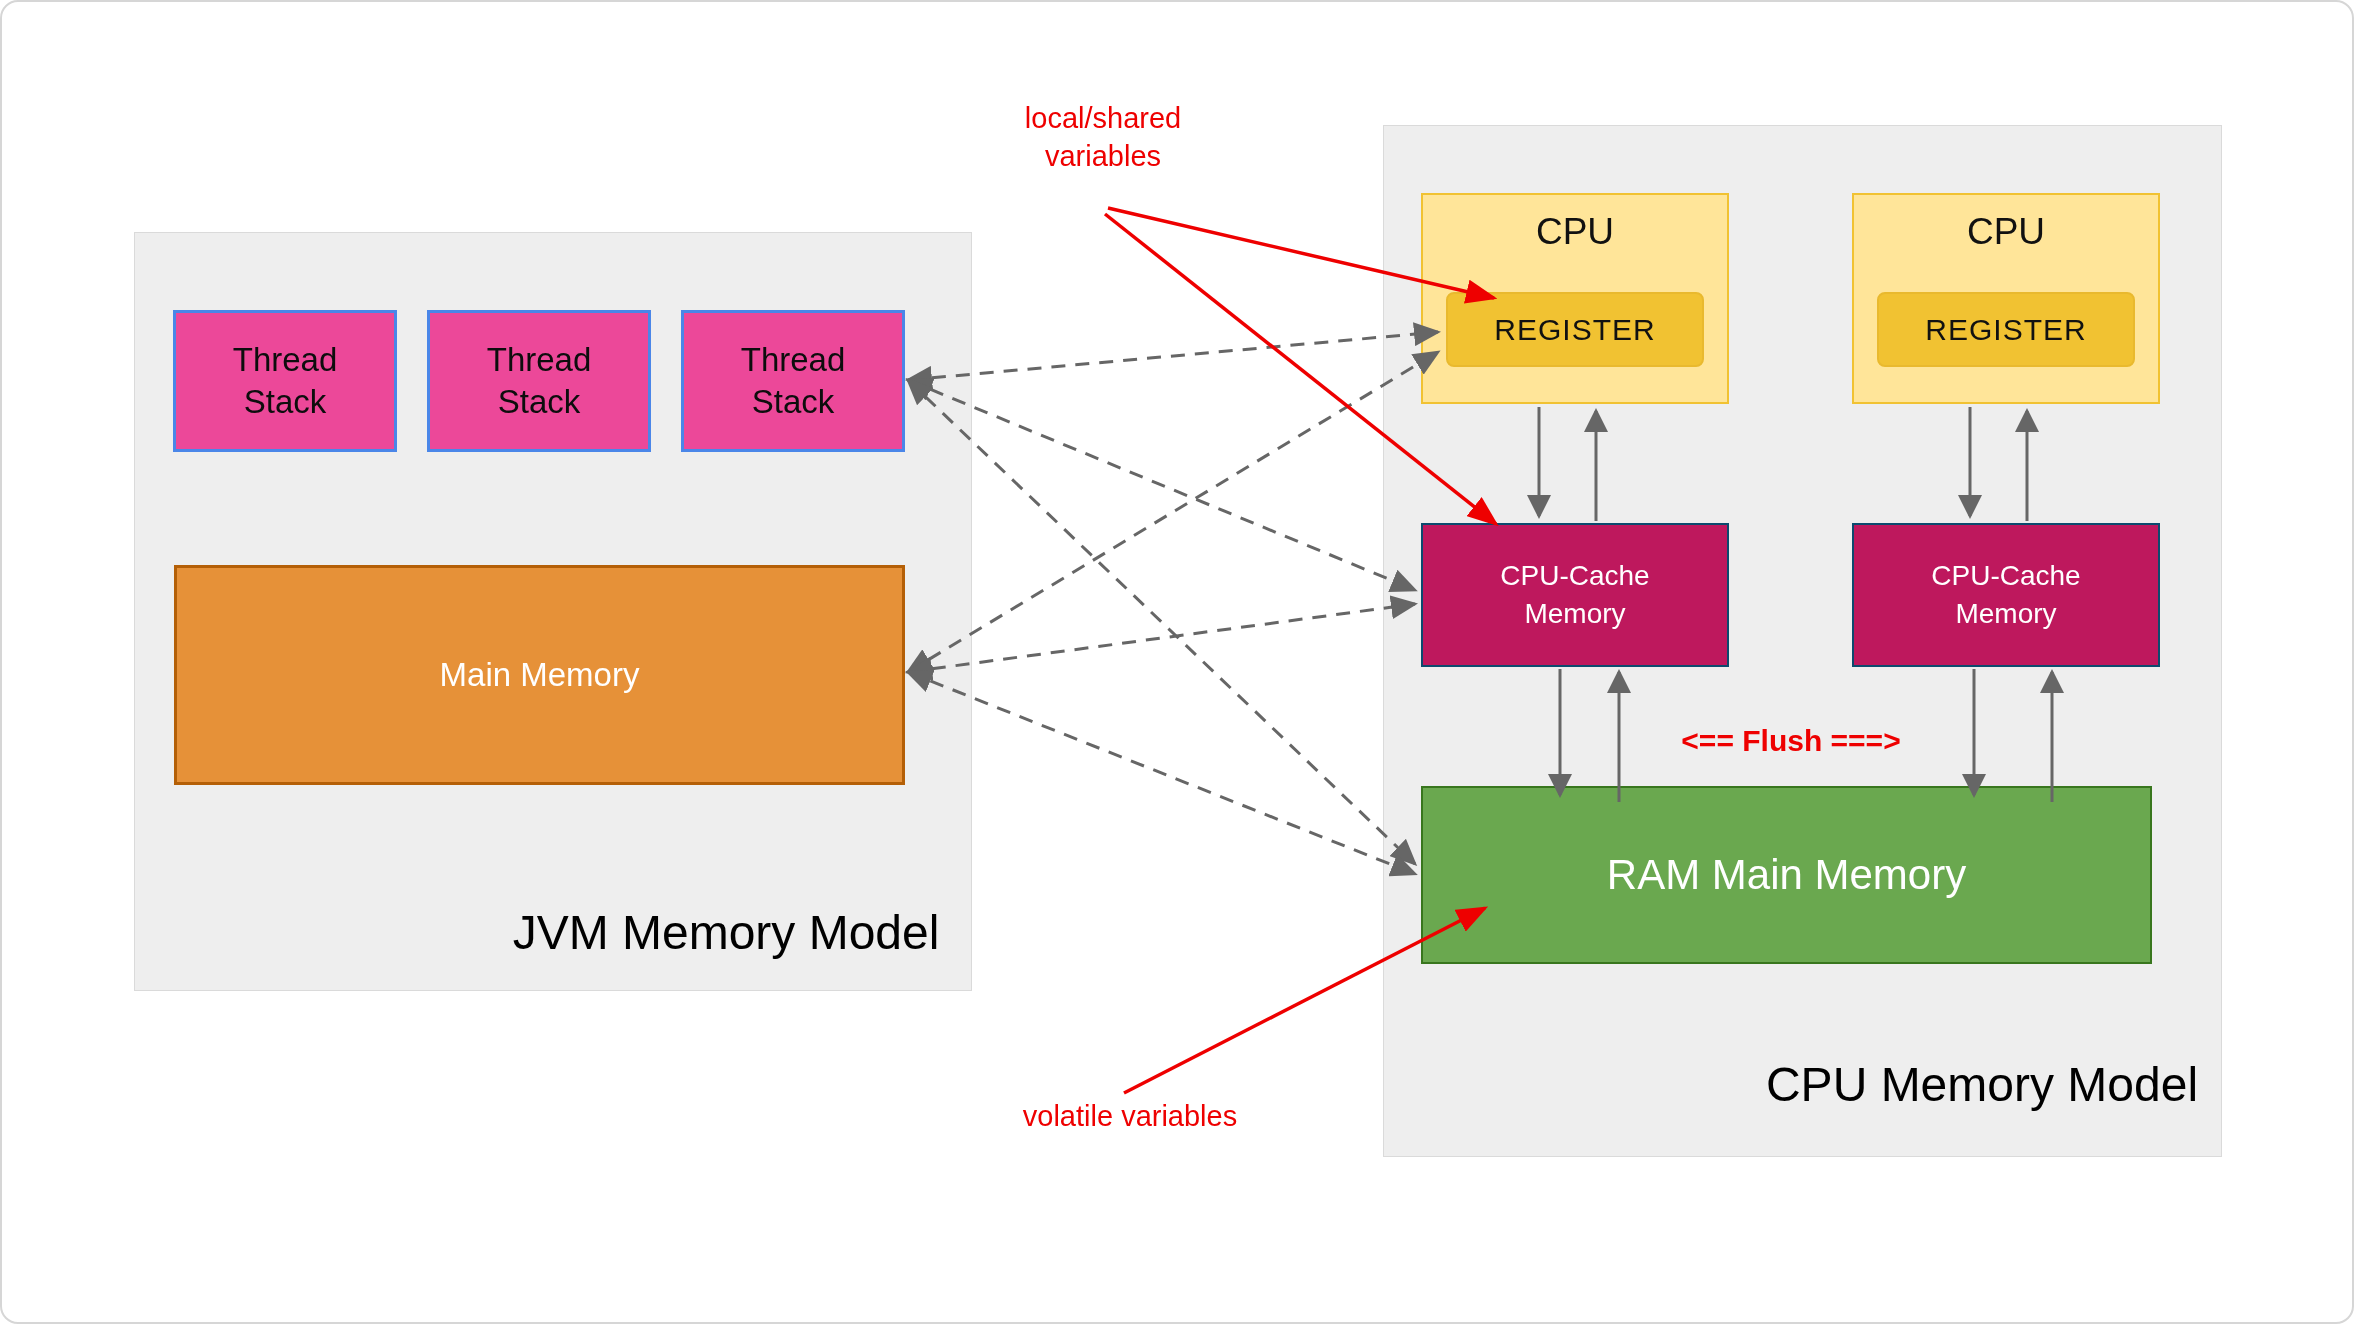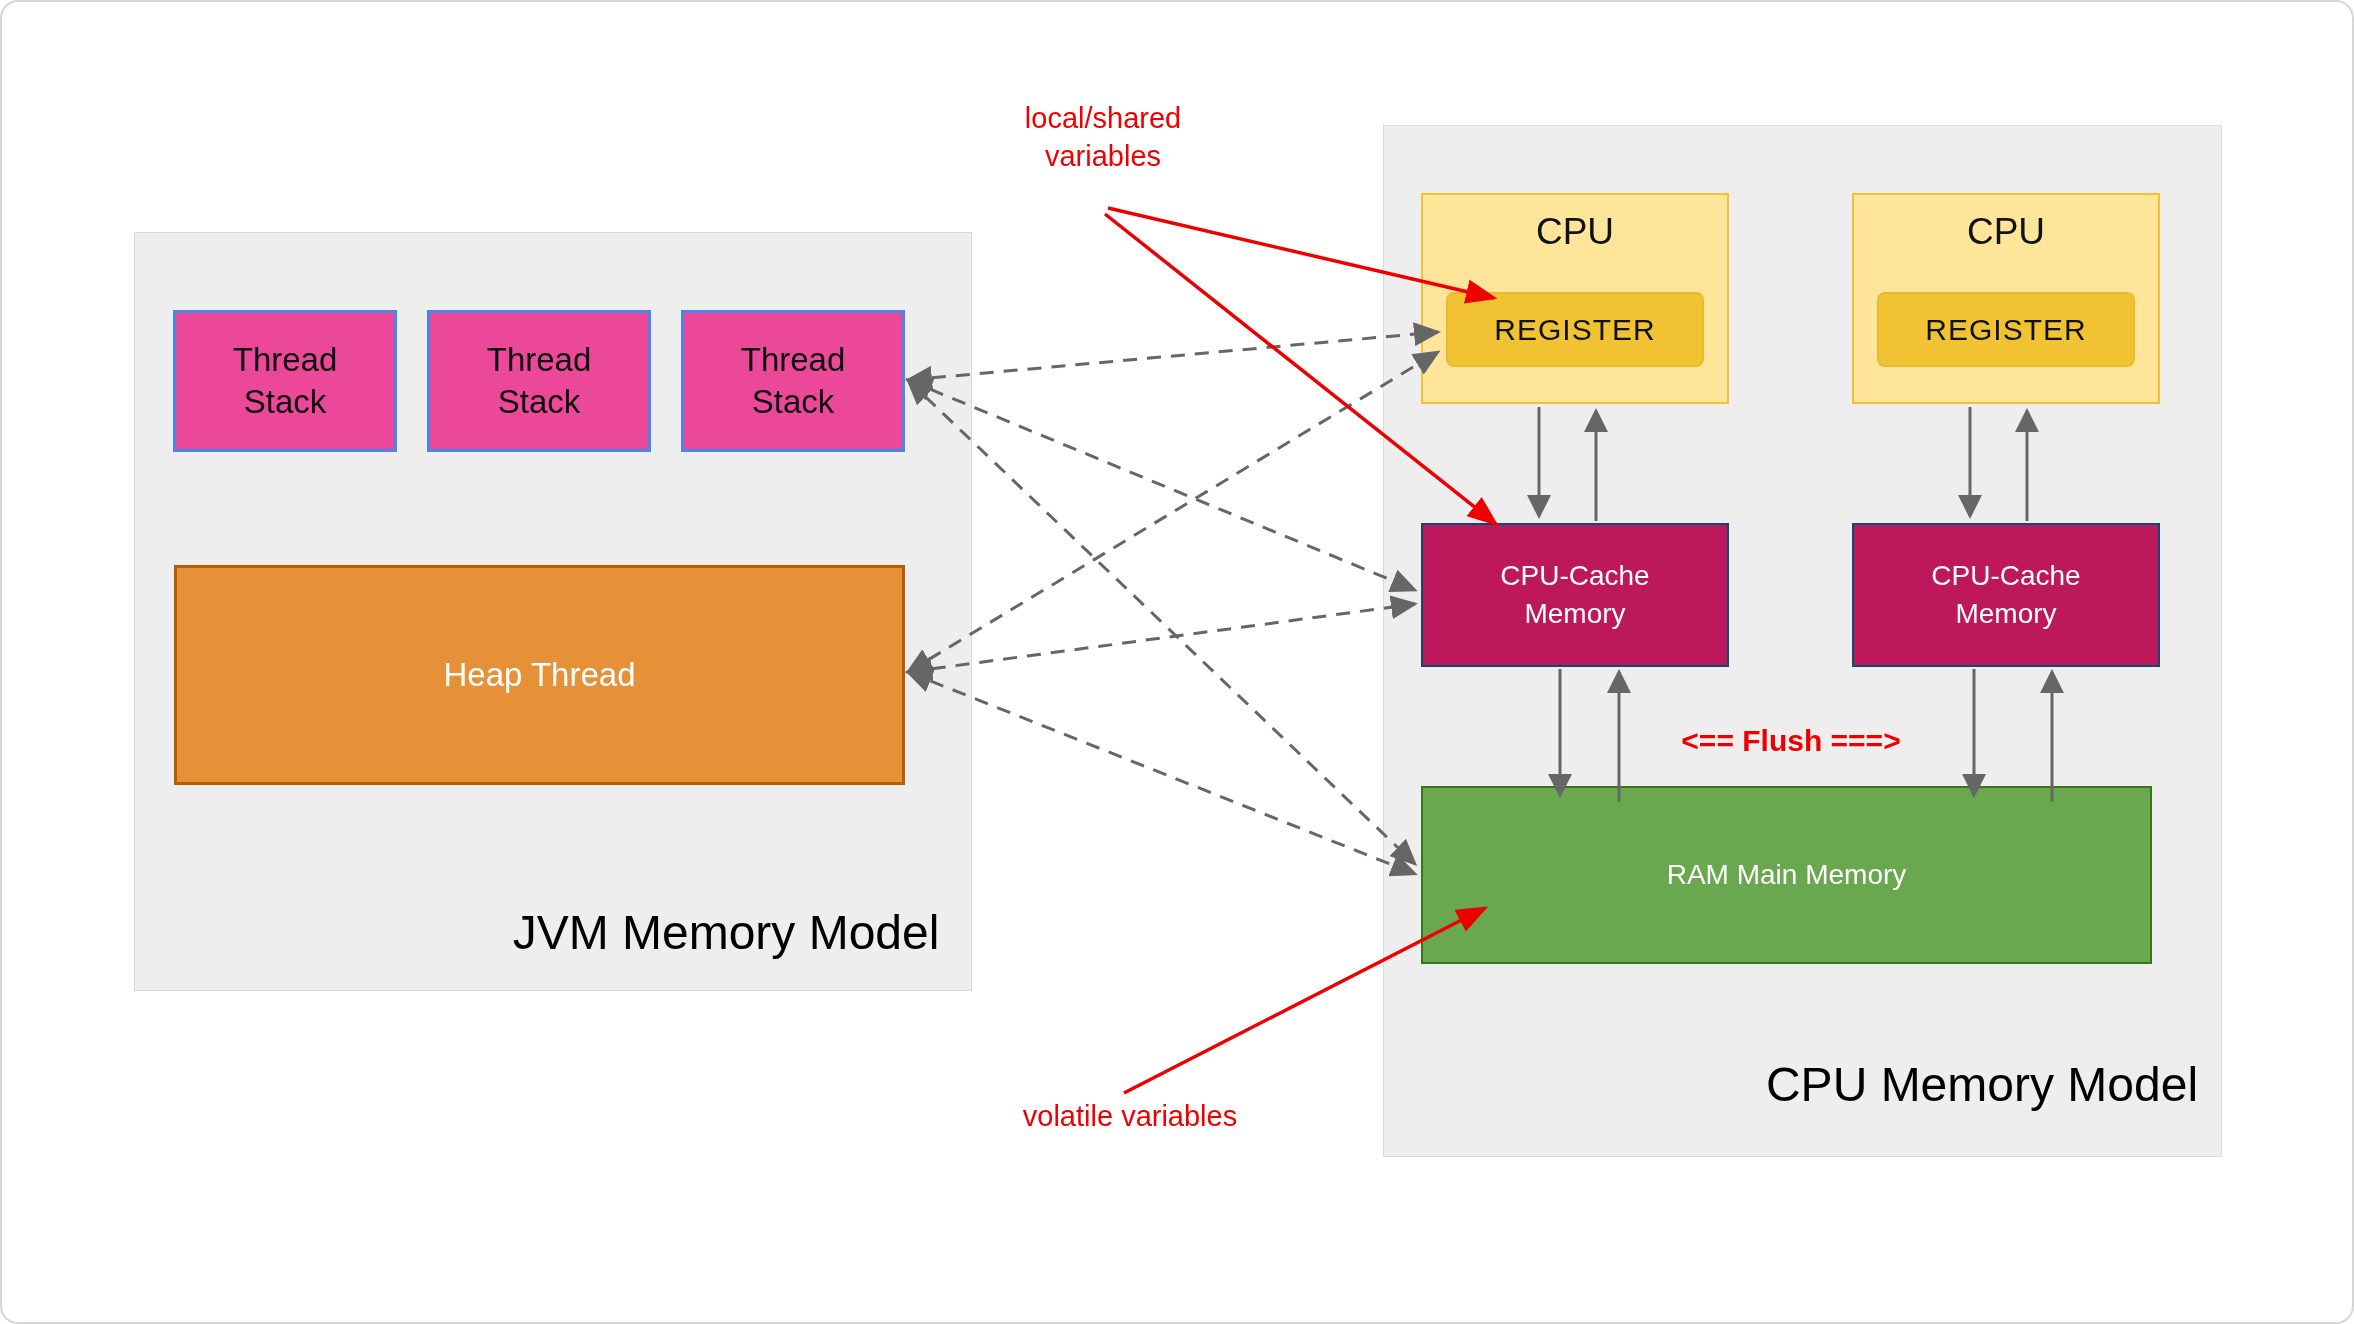--- a/index.html
+++ b/index.html
@@ -67,21 +67,21 @@
     background:#be185d;
     border:2px solid #0c4a6e;
     font-size:28px;
     line-height:1.35;
     color:#ffffff;
   }
   .cache span{display:inline-block;width:200px;}
   .ram{
     background:#6aa84f;
     border:2px solid #38761d;
-    font-size:28px;
+    font-size:42px;
     color:#ffffff;
   }
   .annotation{
     position:absolute;
     color:#ee0000;
     font-size:29px;
     line-height:1.3;
     text-align:center;
   }
   .annotation span{display:inline-block;width:230px;}
@@ -111,21 +111,21 @@
     <span>Thread Stack</span>
   </div>
   <div class="box thread-stack" style="left:425px;top:308px;width:224px;height:142px;">
     <span>Thread Stack</span>
   </div>
   <div class="box thread-stack" style="left:679px;top:308px;width:224px;height:142px;">
     <span>Thread Stack</span>
   </div>
 
   <div class="box heap" style="left:172px;top:563px;width:731px;height:220px;">
-    <span>Heap Thread</span>
+    <span>Main Memory</span>
   </div>
 
   <div class="panel-title" style="left:424px;top:903px;width:600px;">JVM Memory Model</div>
 
   <div class="panel" style="left:1381px;top:123px;width:837px;height:1030px;"></div>
 
   <div class="box cpu-box" style="left:1419px;top:191px;width:308px;height:211px;">
     <span>CPU</span>
   </div>
   <div class="box register" style="left:1444px;top:290px;width:258px;height:75px;">

